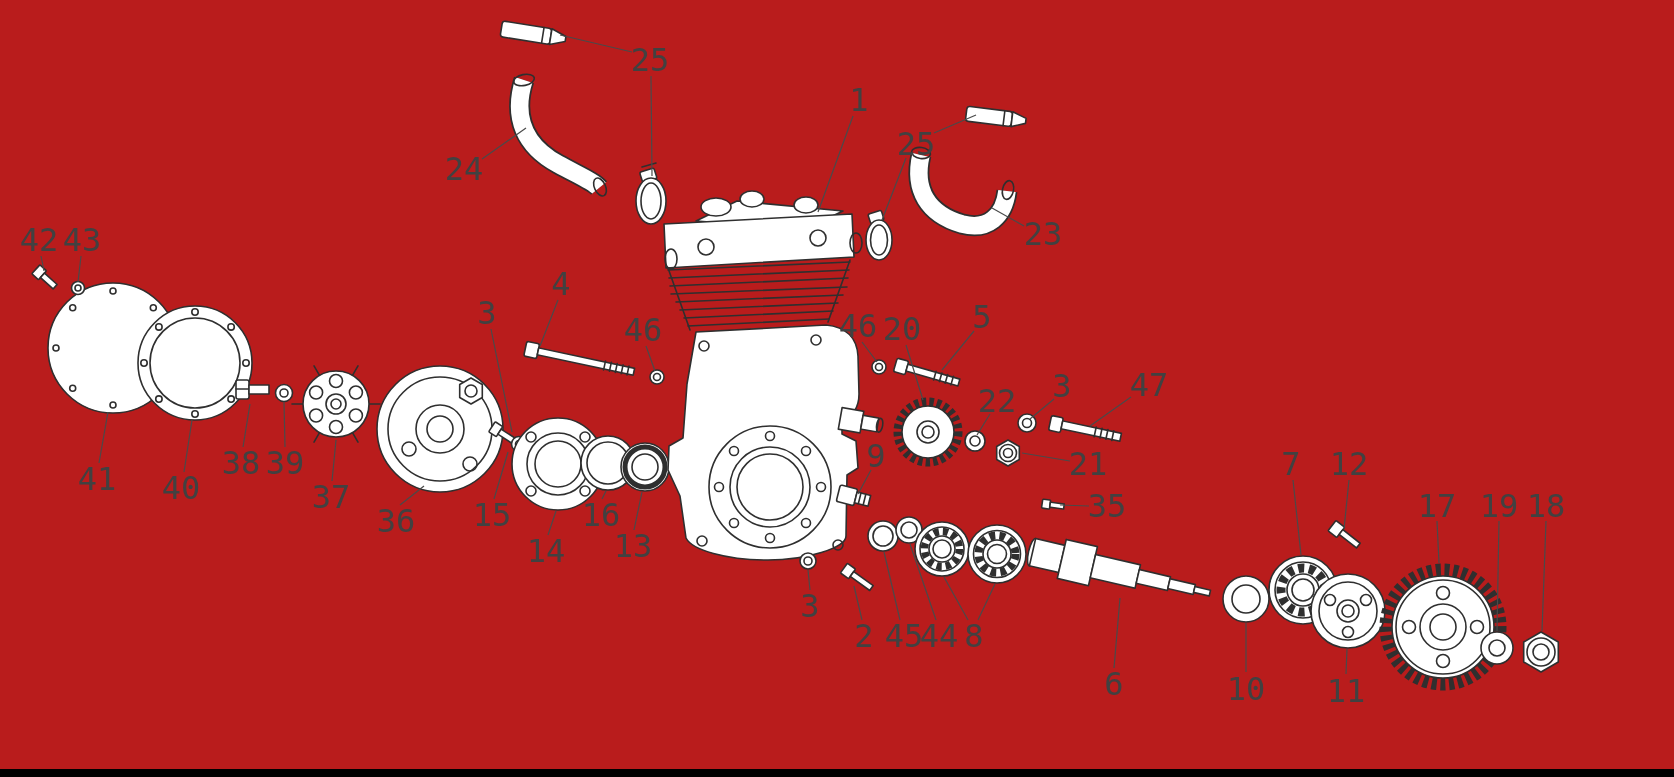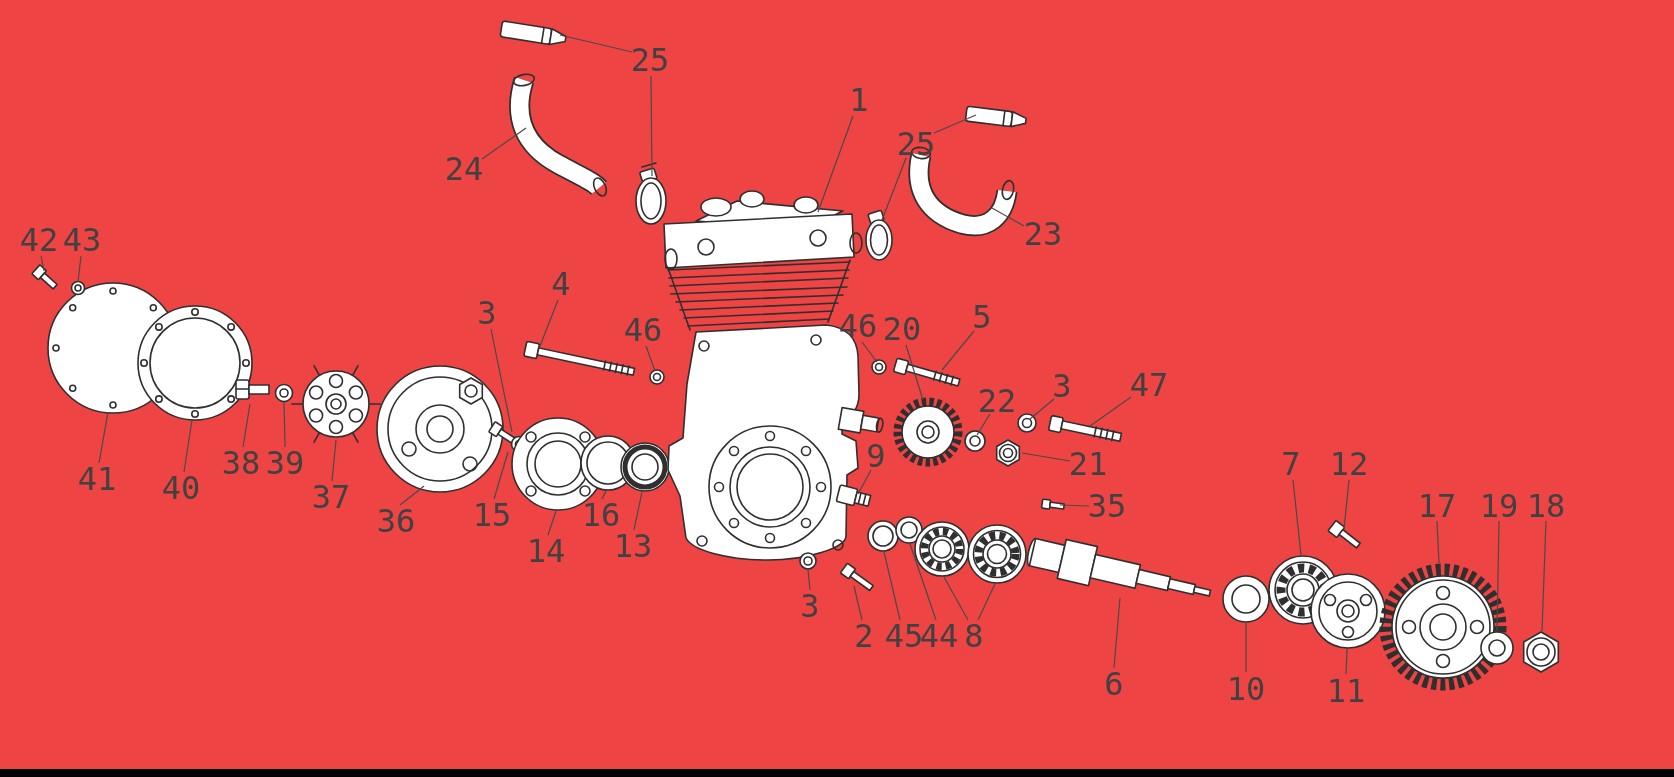--- a/index.html
+++ b/index.html
@@ -11,21 +11,21 @@
   .tube-o{fill:none;stroke:#2f2f2f;stroke-width:21;stroke-linecap:butt;}
   .tube-i{fill:none;stroke:#ffffff;stroke-width:17.5;stroke-linecap:butt;}
   .teeth{fill:none;stroke:#2f2f2f;}
   .leader{stroke:#4a4a4a;stroke-width:1.2;}
   .part-label{font-family:"DejaVu Sans Mono",monospace;font-size:32px;fill:#414141;text-anchor:middle;}
   .bottom-bar{position:absolute;left:0;bottom:0;width:100%;height:8px;background:#000;}
 </style>
 </head>
 <body>
 
-<div class="stage" style="background: #ef4444;">
+<div class="stage" style="background: #b91c1c;">
 <svg width="1674" height="777" viewBox="0 0 1674 777">
 
   <g>
     <path class="tube-o" d="M524,80 C512,118 525,146 558,164 C582,177 594,182 599,188"></path>
     <path class="tube-i" d="M524,80 C512,118 525,146 558,164 C582,177 594,182 599,188"></path>
     <ellipse class="s" cx="524" cy="80" rx="10.5" ry="5.5" transform="rotate(-12 524 80)"></ellipse>
     <ellipse class="s" cx="600" cy="187" rx="5.5" ry="9.5" transform="rotate(-25 600 187)"></ellipse>
   </g>
   <g transform="rotate(9 528 33)">
     <rect class="sf" x="501" y="25" width="50" height="16" rx="3"></rect>

